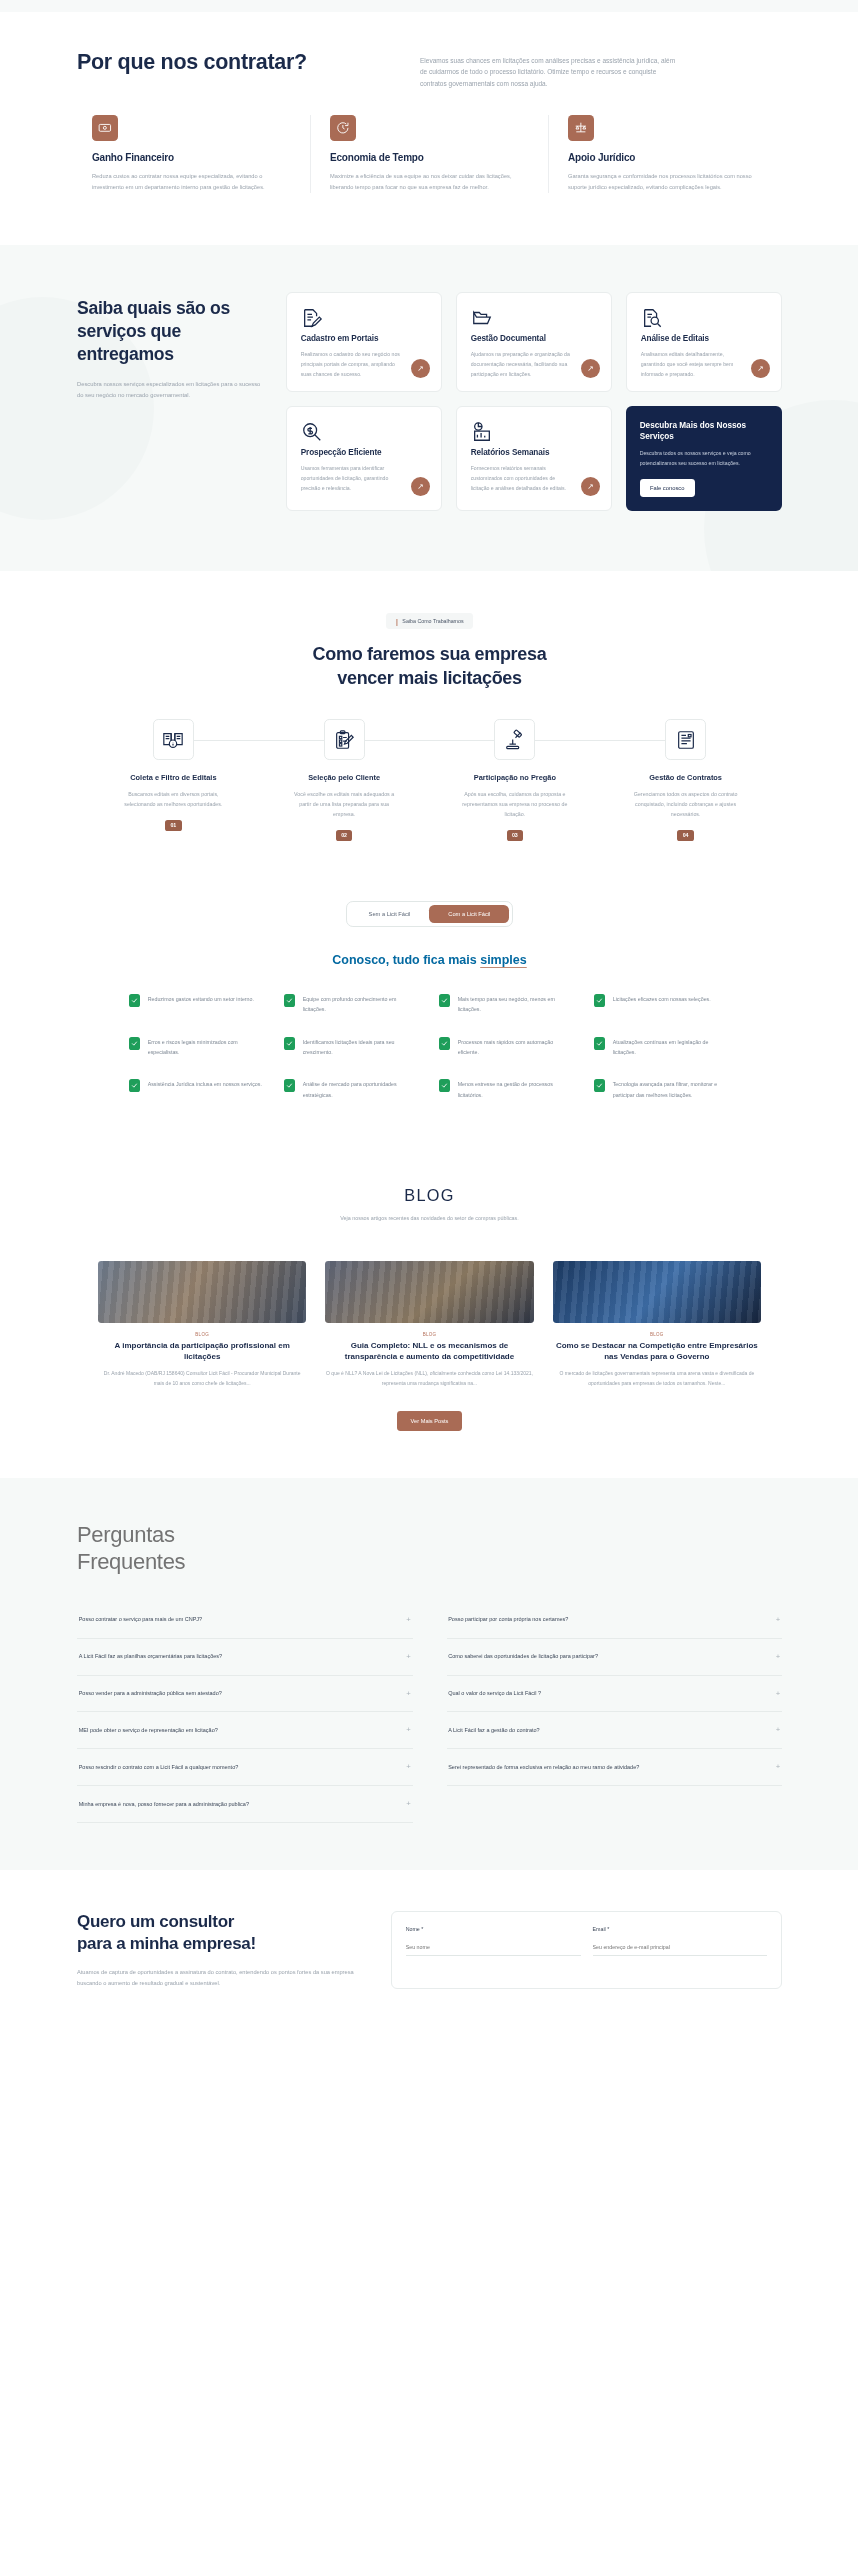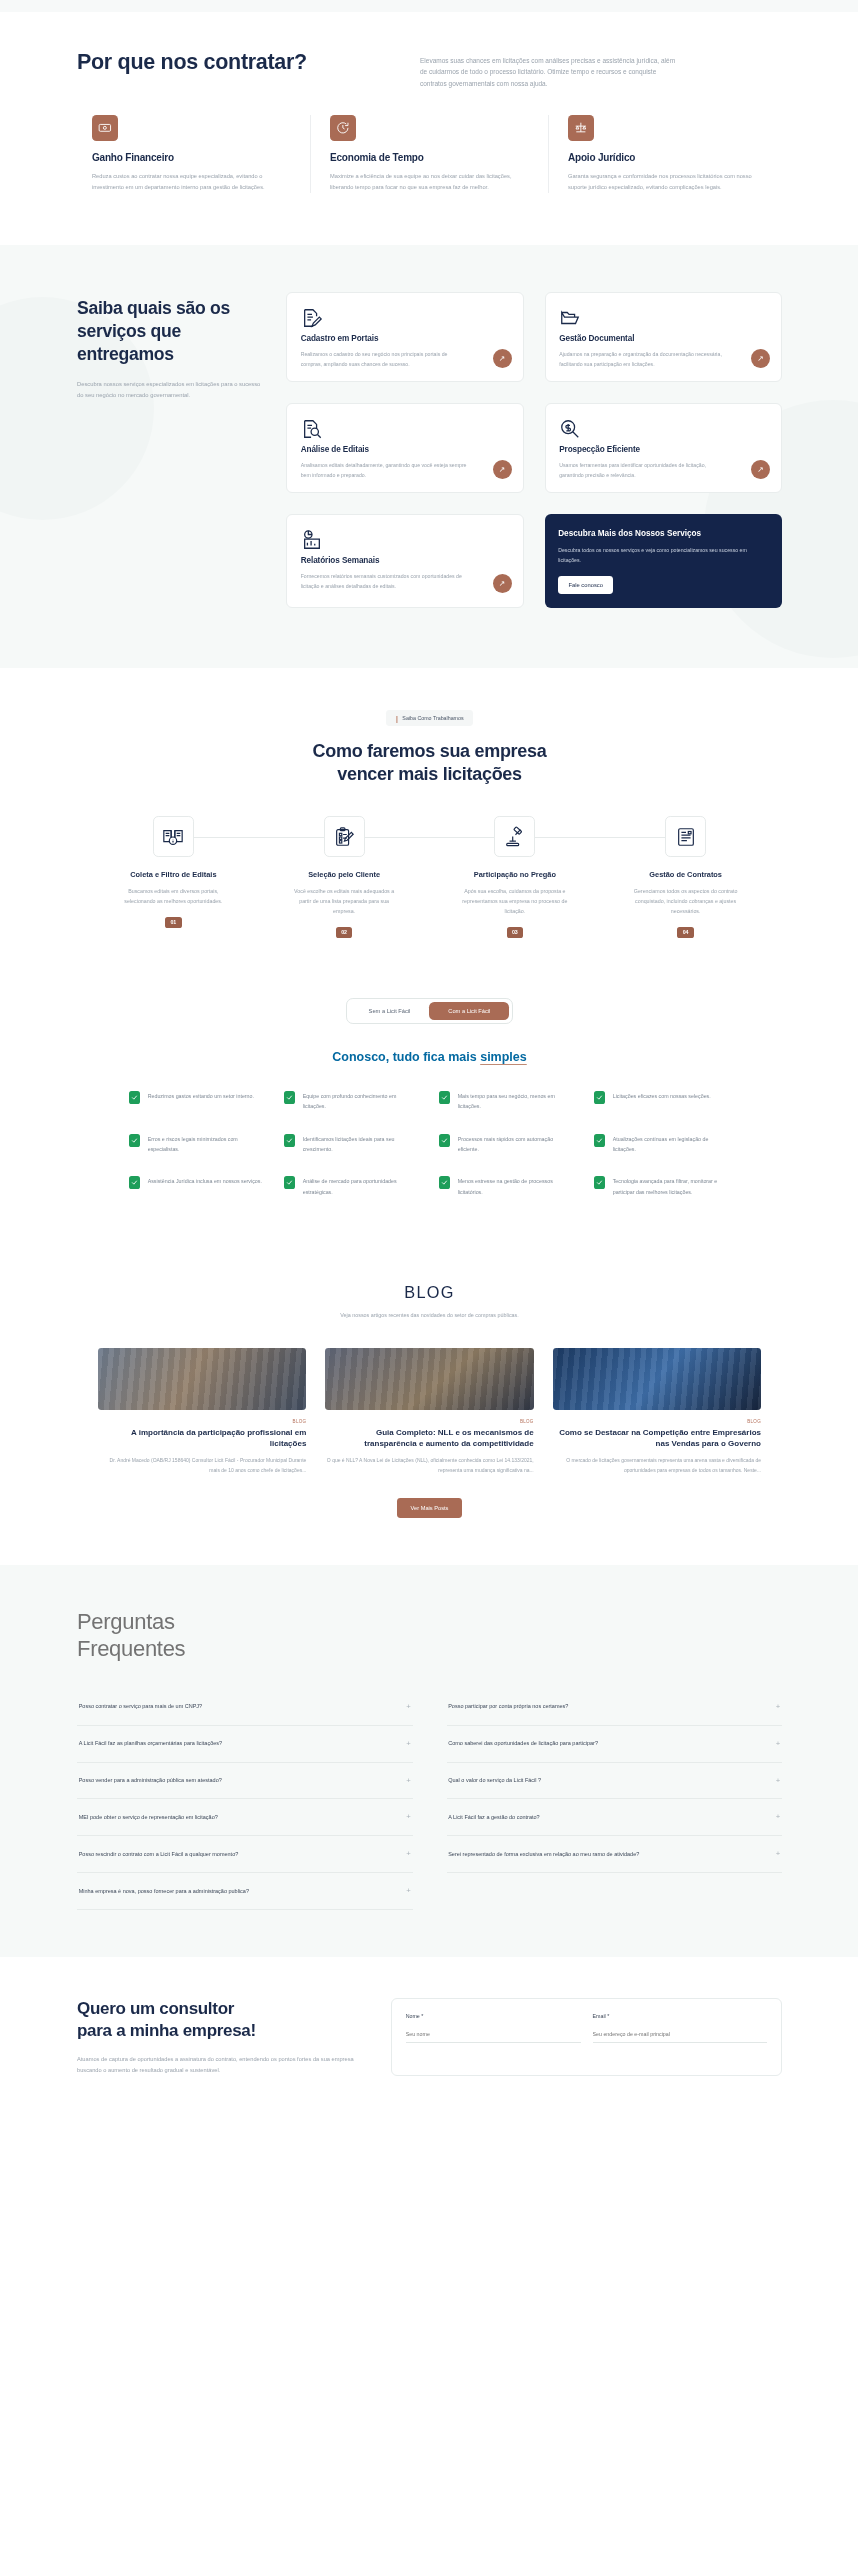--- a/index.html
+++ b/index.html
@@ -31,21 +31,21 @@
 
   
   .sec-serv { background:#f6f9f8; padding: 47px 0 60px; position:relative; overflow:hidden;}
   .sec-serv .blob{position:absolute;border-radius:50%;background:#f1f5f4;}
   .sec-serv .blob1{width:223px;height:223px;left:-69px;top:52px;}
   .sec-serv .blob2{width:258px;height:258px;right:-103px;top:155px;}
   .serv-wrap { display:flex; gap:24px; padding: 0 77px; position:relative; z-index:2;}
   .serv-left { width: 185px; padding-top: 5.2px;}
   .serv-left h2 { font-size: 17.6px; font-weight:700; line-height:1.3; color:#1b2a4a; letter-spacing:-0.3px;}
   .serv-left p { font-size:5.8px; line-height:1.9; color:#9aa3ad; margin-top:13.7px; }
-  .serv-grid { flex:1; display:grid; grid-template-columns: 1fr 1fr; gap:21px; }
+  .serv-grid { flex:1; display:grid; grid-template-columns: 1fr 1fr 1fr; gap:14px; }
   .serv-card {
     background:#fff; border:0.9px solid #e9eded; border-radius:6px;
     padding:13.7px 13.7px 12px; position:relative; min-height:76px;
   }
   .serv-card .sico { width:22px;height:22px;color:#1b2a4a; }
   .serv-card .sico svg{width:100%;height:100%;}
   .serv-card h4{ font-size:8.2px;font-weight:700;margin:5.2px 0 6px;color:#1b2a4a;letter-spacing:-0.1px;}
   .serv-card p{ font-size:5.2px;line-height:1.95;color:#9aa3ad;width:80%;}
   .arrow-btn{
     position:absolute;right:11px;bottom:13.7px;width:19px;height:19px;border-radius:50%;
@@ -95,21 +95,21 @@
   .comp-grid{ display:grid;grid-template-columns:repeat(4,1fr);gap:22px 19px;padding:0 129px;margin-top:27.5px;text-align:left;}
   .comp-item{ display:flex;gap:7.7px; }
   .chk{ width:11px;height:13px;background:#1e9e5a;border-radius:2.6px;flex:0 0 11px;display:flex;align-items:center;justify-content:center;}
   .chk svg{width:6.9px;height:6.9px;color:#fff;}
   .comp-item span{ font-size:5.3px;line-height:1.95;color:#7e8894;}
 
   
   .sec-blog{ background:#fff; padding: 34px 0 47px; text-align:center;}
   .blog-h{ font-size:16.3px;font-weight:400;letter-spacing:1.3px;color:#1b2a4a;}
   .blog-sub{ font-size:5.4px;line-height:1.9;color:#9aa3ad;margin-top:7.7px;}
-  .blog-grid{ display:grid;grid-template-columns:repeat(3,1fr);gap:19px;padding:0 98px;margin-top:28px;text-align:right;}
+  .blog-grid{ display:grid;grid-template-columns:repeat(3,1fr);gap:19px;padding:0 98px;margin-top:38px;text-align:center;}
   .blog-img{ height:62px;border-radius:3.4px;position:relative;overflow:hidden;}
   .bi1{background:linear-gradient(120deg,#6d7a8c 0%,#94816d 45%,#3f4b5e 100%);}
   .bi2{background:linear-gradient(140deg,#5e6577 0%,#8d7b63 55%,#2f3645 100%);}
   .bi3{background:linear-gradient(130deg,#1c3a63 0%,#3e6ea8 50%,#16243c 100%);}
   .blog-img:after{content:"";position:absolute;inset:0;background:
      repeating-linear-gradient(95deg,rgba(255,255,255,.07) 0 5.2px,rgba(0,0,0,.05) 5.2px 11px);}
   .blog-tag{ font-size:4.5px;color:#b4705a;letter-spacing:0.3px;margin-top:8.6px;}
   .blog-title{ font-size:8px;font-weight:700;line-height:1.35;color:#1b2a4a;margin-top:4.3px;}
   .blog-exc{ font-size:5px;line-height:1.95;color:#9aa3ad;margin-top:6.9px;}
   .blog-btn{ display:inline-block;margin-top:22px;background:#a96b55;color:#fff;font-size:5.7px;border-radius:3.4px;padding:6.9px 13.7px;}

